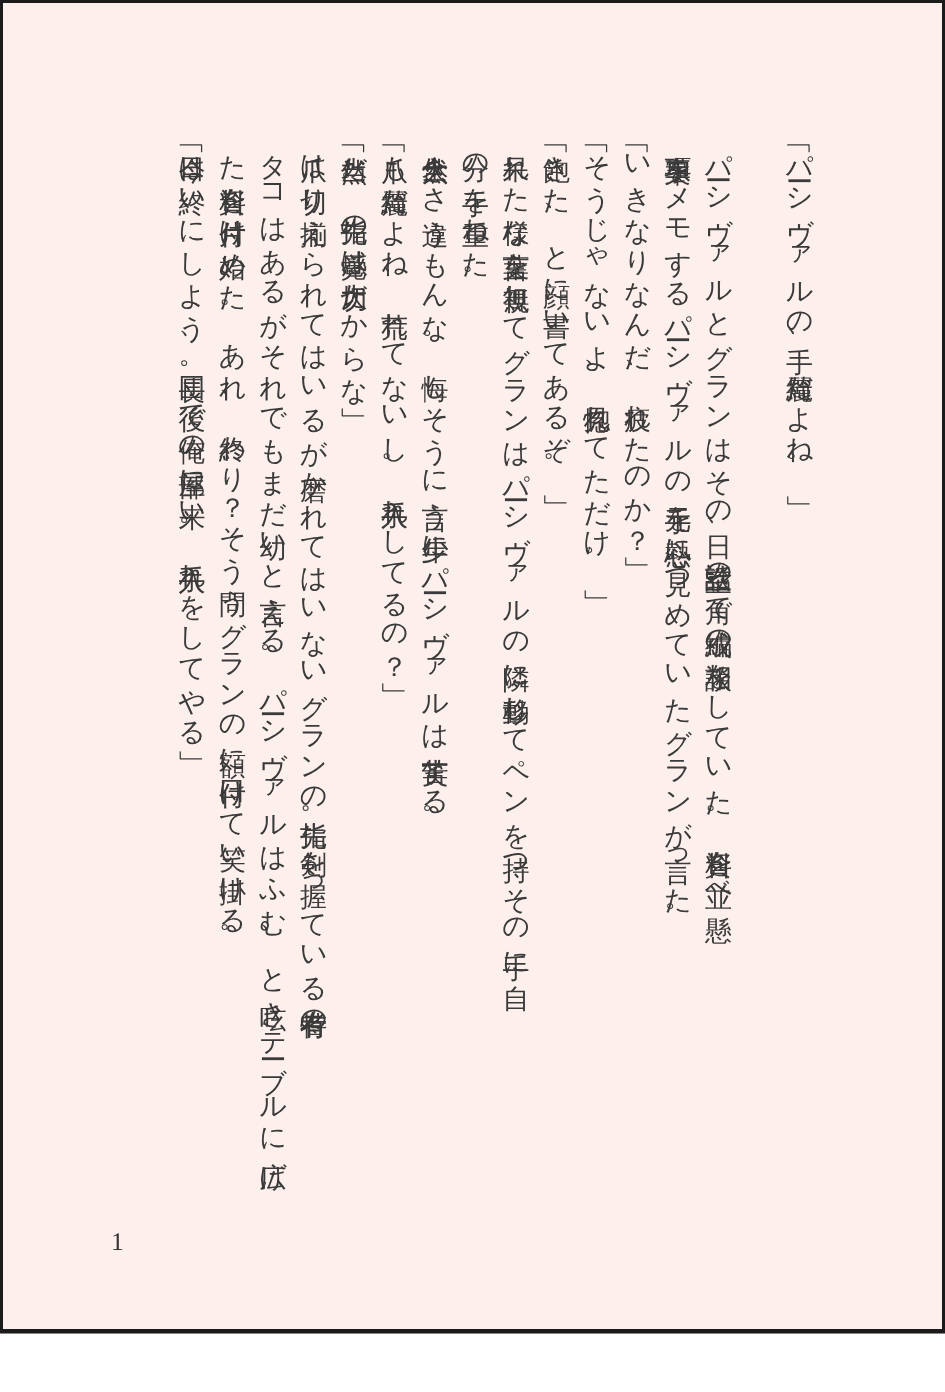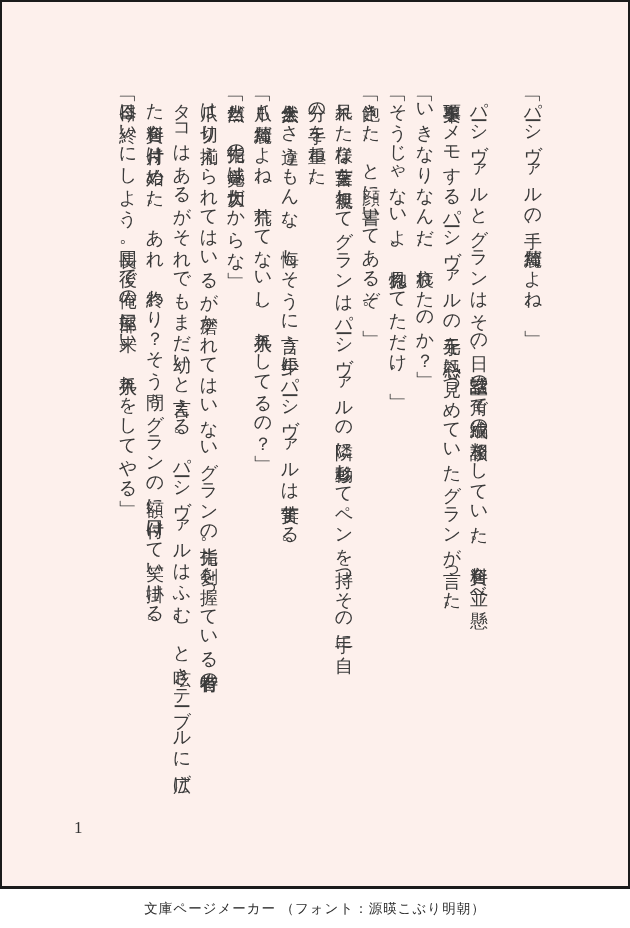--- a/index.html
+++ b/index.html
@@ -95,17 +95,14 @@
       <div class="line">爪は切り揃えられてはいるが磨かれてはいないグランの指先。剣を握っている者特有の</div>
       <div class="line">タコはあるがそれでもまだ幼いと言える。パーシヴァルはふむ、と呟きテーブルに広げ</div>
       <div class="line">た資料を片付け始めた。あれ、終わり？そう問うグランの額に口付けて笑い掛ける。</div>
       <div class="line">「今日は終いにしよう、団長。後で俺の部屋に来い。手入れをしてやる」</div>
     </div>
 
     <div class="page-number">1</div>
 
   </div>
 
-  <div class="footer">
-    <span class="caption">文庫ページメーカー （フォント：源暎こぶり明朝）</span>
-  </div>
 
 </div>
 
 </body></html>

